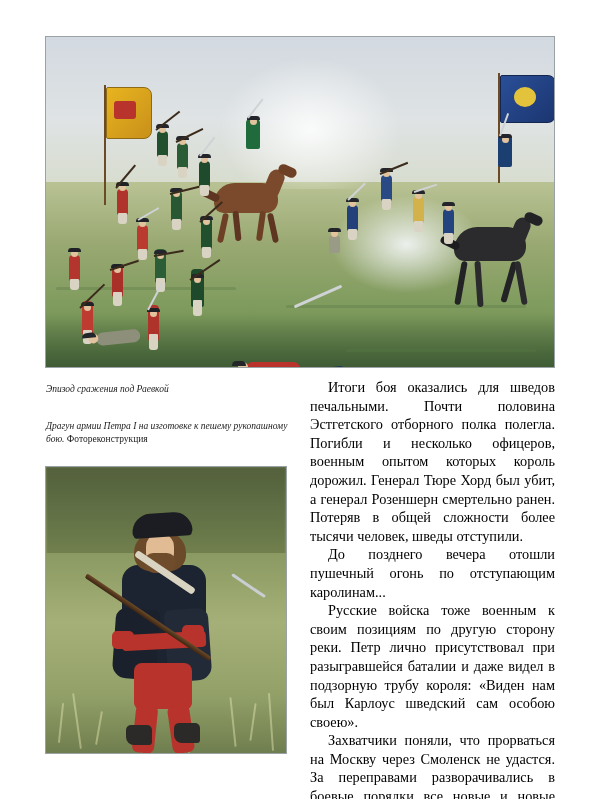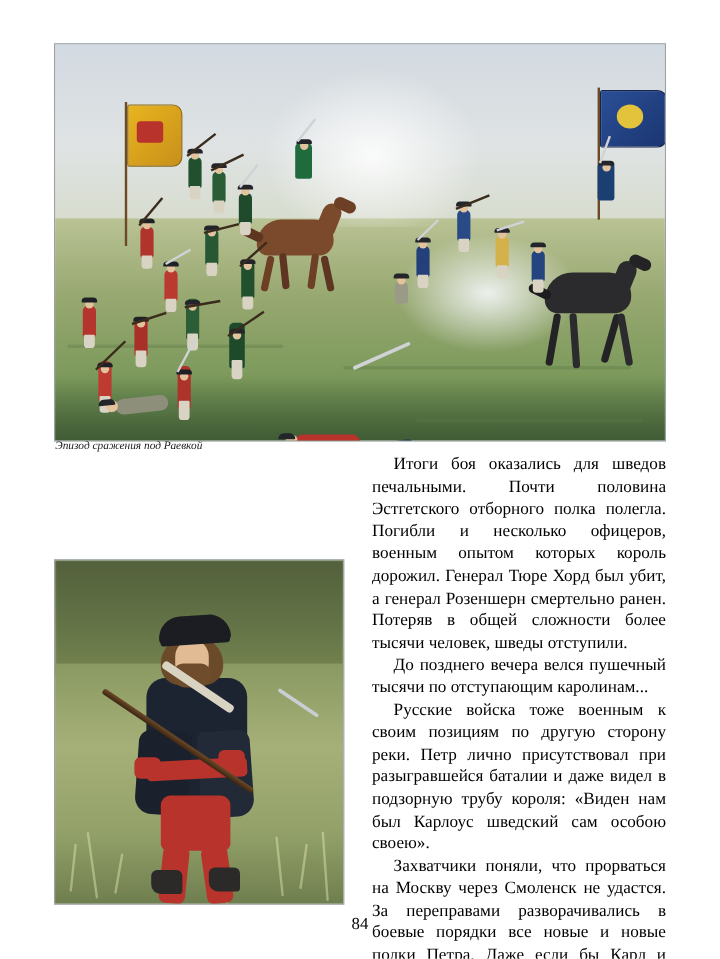--- a/index.html
+++ b/index.html
@@ -207,21 +207,21 @@
   
   .caption {
     position: absolute;
     font-family: "Liberation Serif", serif;
     font-size: 9.5px;
     line-height: 13px;
     color: #1a1a1a;
     width: 250px;
   }
   .caption.italic { font-style: italic; }
-  #caption-battle { left: 46px; top: 366px; }
+  #caption-battle { left: 46px; top: 383px; }
   #caption-dragoon { left: 46px; top: 420px; width: 250px; }
   #caption-dragoon .roman { font-style: normal; }
 
   
   .dragoon-figure {
     position: absolute;
     left: 45px;
     top: 466px;
     width: 242px;
     height: 288px;
@@ -546,20 +546,21 @@
     <div class="fallen" style="left:50px; top:288px; width:60px; height:18px; transform:rotate(-6deg);">
       <div class="f-body" style="background:#8e8f7a; width:44px;"></div>
         <div class="f-head"></div>
         <div class="f-hat"></div>
     </div>
     <div style="position:absolute; left:246px; top:258px; width:52px; height:3px; background:#cfd3d6; transform:rotate(-24deg); border-radius:2px;"></div>
   </div>
 
   <div class="caption italic" id="caption-battle">Эпизод сражения под Раевкой</div>
 
+  <div class="caption italic" id="caption-dragoon"><span>Драгун армии Петра I на изготовке к пешему рукопашному бою.</span><span class="roman"> Фотореконструкция</span></div>
 
   <div class="dragoon-figure">
     <div class="bg-trees"></div>
     <div class="bg-grass"></div>
 
     <div class="grass-blade" style="left:14px; bottom:10px; height:40px; transform:rotate(6deg);"></div>
     <div class="grass-blade" style="left:30px; bottom:4px; height:56px; transform:rotate(-8deg);"></div>
     <div class="grass-blade" style="left:52px; bottom:8px; height:34px; transform:rotate(10deg);"></div>
     <div class="grass-blade" style="left:186px; bottom:6px; height:50px; transform:rotate(-6deg);"></div>
     <div class="grass-blade" style="left:206px; bottom:12px; height:38px; transform:rotate(8deg);"></div>
@@ -584,20 +585,19 @@
       <div class="d-beard"></div>
       <div class="d-hat"></div>
       <div class="d-strap"></div>
       <div class="d-musket"></div>
       <div class="d-bayonet"></div>
     </div>
   </div>
 
   <div class="text-column">
     <p>Итоги боя оказались для шведов печальными. Почти половина Эстгетского отборного полка полегла. Погибли и несколько офицеров, военным опытом которых король дорожил. Генерал Тюре Хорд был убит, а генерал Розеншерн смертельно ранен. Потеряв в общей сложности более тысячи человек, шведы отступили.</p>
-    <p>До позднего вечера велся пушечный тысячи по отступающим каролинам...</p>
+    <p>До позднего вечера отошли пушечный огонь по отступающим каролинам...</p>
     <p>Русские войска тоже военным к своим позициям по другую сторону реки. Петр лично присутствовал при разыгравшейся баталии и даже видел в подзорную трубу короля: «Виден нам был Карлоус шведский сам особою своею».</p>
     <p>Захватчики поняли, что прорваться на Москву через Смоленск не удастся. За переправами разворачивались в боевые порядки все новые и новые полки Петра. Даже если бы Карл и решился на генеральное сражение, у него не бы-</p>
   </div>
 
-  <div class="page-number">84</div>
 
 </div>
 
 </body></html>

